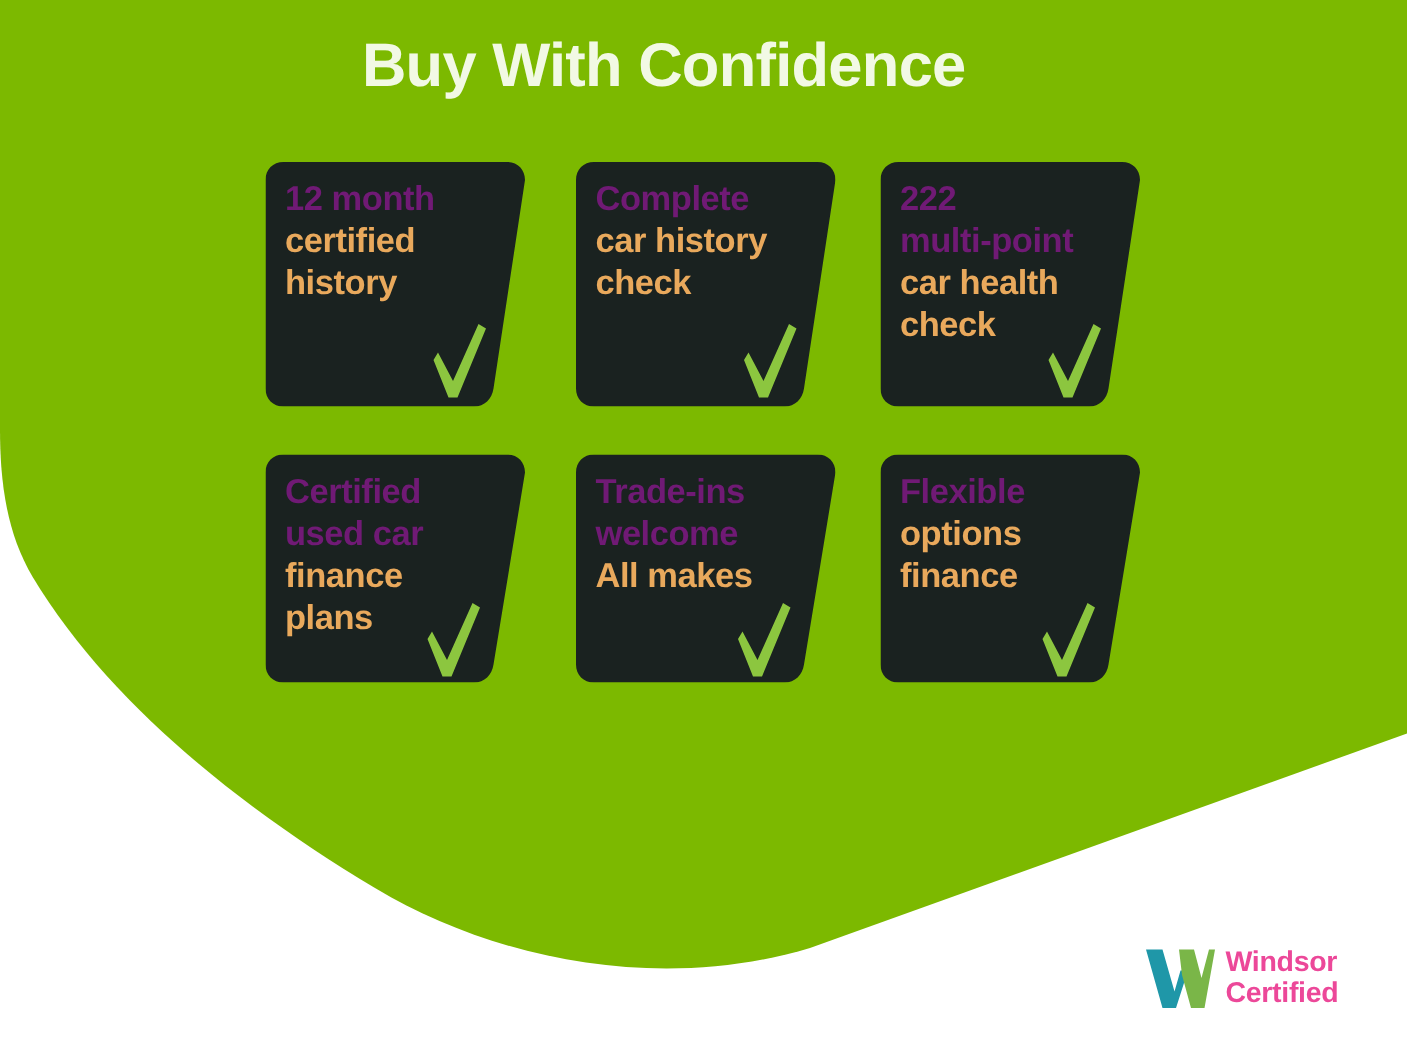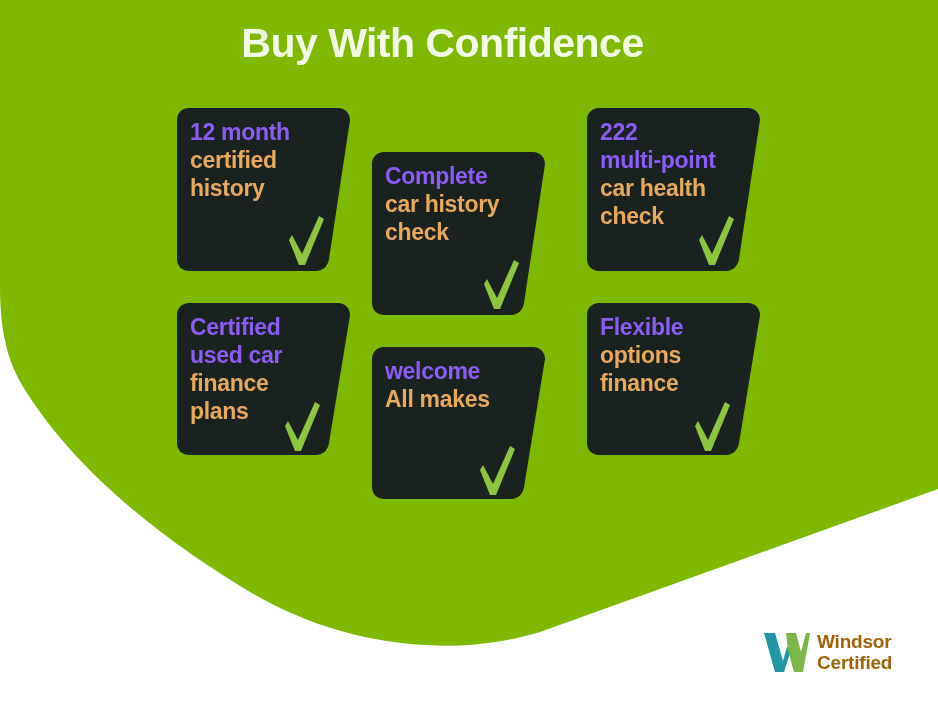--- a/index.html
+++ b/index.html
@@ -66,21 +66,21 @@
 
   .card {
     position: absolute;
     top: 0;
     width: 173px;
     height: 163px;
   }
   .card.row2 { height: 152px; }
 
   .card.col-0 { left: 0px; }
-  .card.col-1 { left: 195px; margin-top: 44px; }
+  .card.col-1 { left: 207px; }
   .card.col-2 { left: 410px; }
 
   .card-shape {
     position: absolute;
     left: 0; top: 0;
     width: 100%;
     height: 100%;
     z-index: 0;
   }
   .card-shape svg { display: block; width: 100%; height: 100%; }
@@ -89,21 +89,21 @@
     position: absolute;
     left: 13px;
     top: 10px;
     right: 18px;
     z-index: 1;
     font-size: 23px;
     font-weight: bold;
     line-height: 28px;
     letter-spacing: -0.3px;
   }
-  .line-primary { color: #8b5cf6; display: block; white-space: nowrap; }
+  .line-primary { color: #701a75; display: block; white-space: nowrap; }
   .line-accent  { color: #e9a95c; display: block; white-space: nowrap; }
 
   .check {
     position: absolute;
     z-index: 2;
     right: 24px;
     bottom: 4px;
     width: 40px;
     height: 52px;
   }
@@ -121,21 +121,21 @@
   }
   .logo-mark {
     width: 48px;
     height: 44px;
     margin-right: 7px;
   }
   .logo-mark svg { display: block; width: 100%; height: 100%; }
   .logo-text {
     font-size: 19px;
     font-weight: bold;
-    color: #a16207;
+    color: #ec4899;
     line-height: 21px;
     letter-spacing: -0.2px;
   }
   .logo-text span { display: block; }
 </style>
 </head>
 <body>
 
 <div id="stage">
 
@@ -229,20 +229,21 @@
         </div>
       </div>
 
       <div class="card row2 col-1">
         <div class="card-shape">
           <svg viewBox="0 0 173 152" preserveAspectRatio="none" xmlns="http://www.w3.org/2000/svg">
             <path d="M12,0 H161 C168,0 173,5 173,12 L152,140 C151,147 146,152 139,152 H12 C5,152 0,147 0,140 V12 C0,5 5,0 12,0 Z" fill="#1a2220"></path>
           </svg>
         </div>
         <div class="card-text">
+          <span class="line-primary">Trade-ins</span>
           <span class="line-primary">welcome</span>
           <span class="line-accent">All makes</span>
         </div>
         <div class="check">
           <svg viewBox="0 0 40 52" xmlns="http://www.w3.org/2000/svg">
             <path d="M3,25 L6,20 L16,39 L33,1 L38,4 L19,50 L13,50 Z" fill="#8cc63f"></path>
           </svg>
         </div>
       </div>
 

